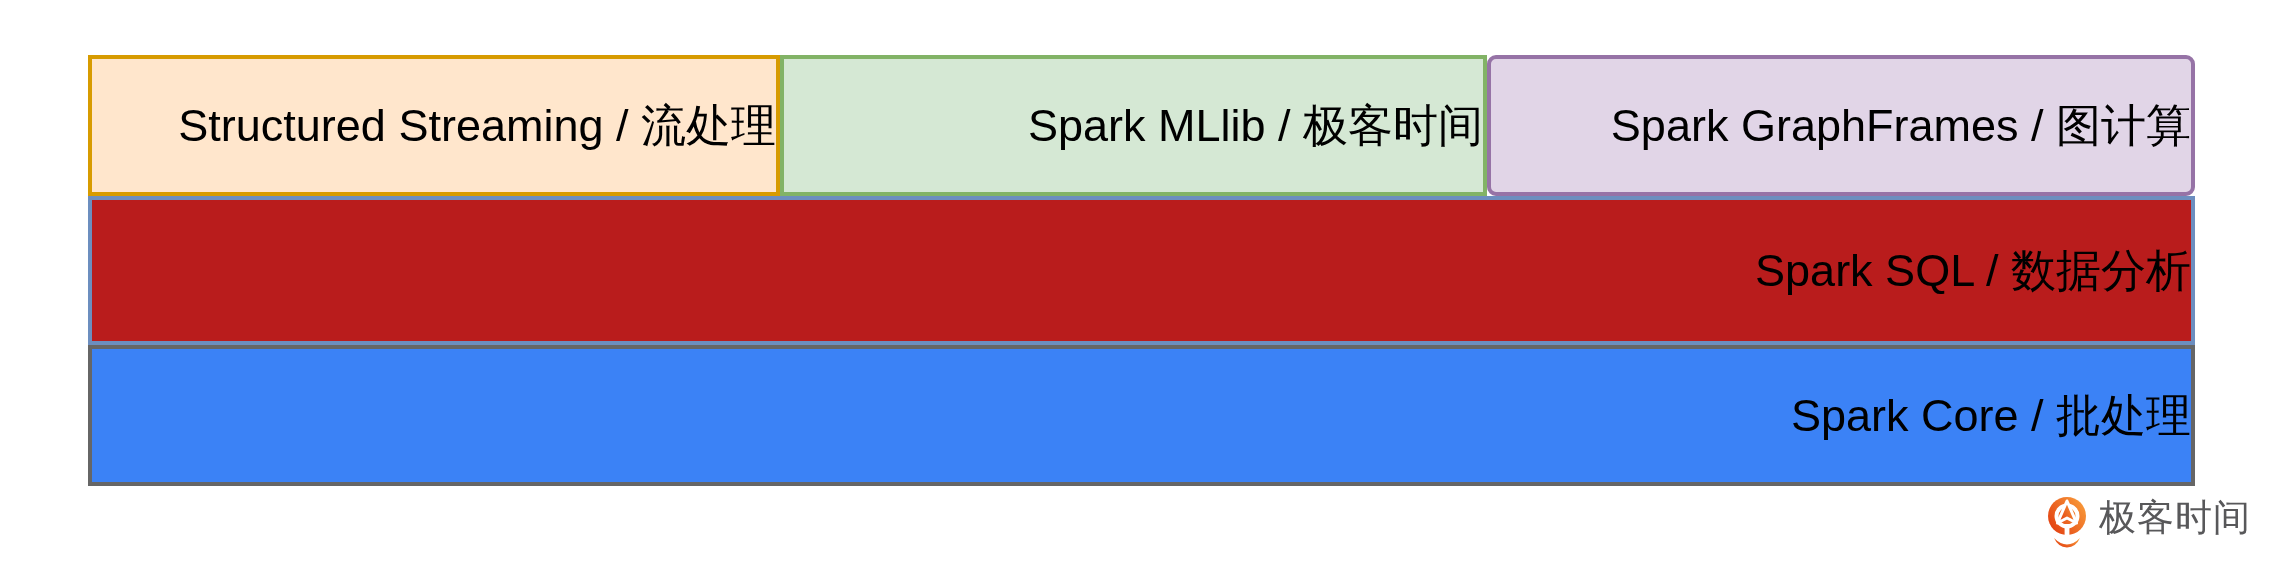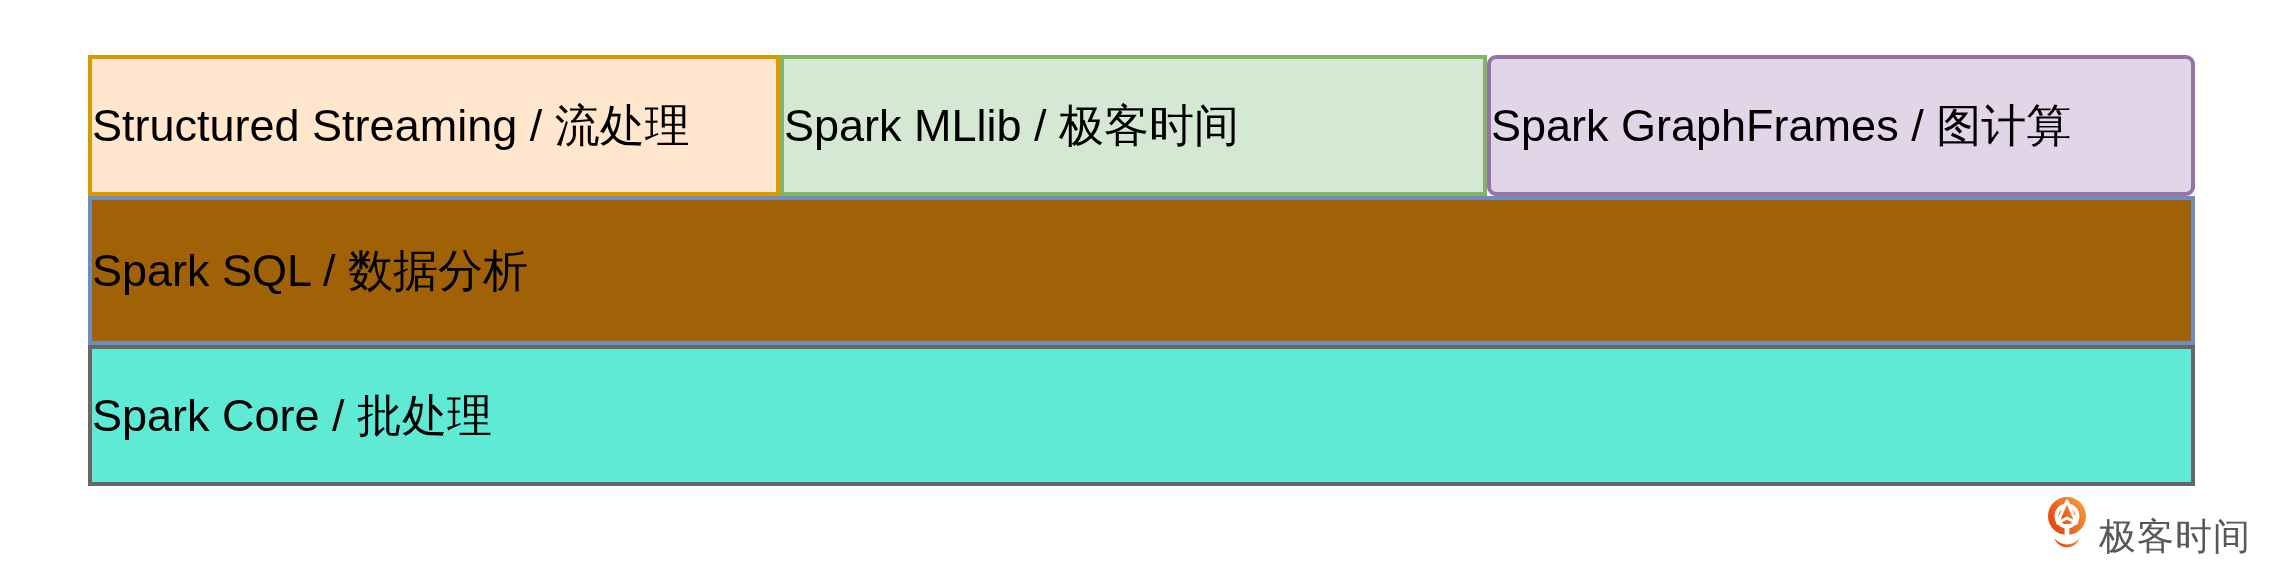--- a/index.html
+++ b/index.html
@@ -16,38 +16,38 @@
     left: 88px;
     top: 55px;
     width: 2107px;
   }
   .row { display: flex; }
   .box {
     box-sizing: border-box;
     border: 4px solid #000;
     display: flex;
     align-items: center;
-    justify-content: flex-start;
+    justify-content: flex-end;
     font-size: 45px;
     line-height: 1;
     white-space: nowrap;
   }
   .r1 { height: 141px; }
   .r2 { height: 149px; }
   .r3 { height: 141px; }
   .w-streaming { width: 692px; }
   .w-mllib     { width: 707px; }
   .w-graph     { width: 708px; }
   .w-full      { width: 2107px; }
   .brand {
     position: absolute;
     left: 2048px;
     top: 497px;
     display: flex;
-    align-items: flex-end;
+    align-items: flex-start;
     gap: 13px;
   }
   .brand-text {
     font-size: 37px;
     font-weight: 500;
     letter-spacing: 1px;
     line-height: 1;
     padding-top: 2px;
   }
 </style>
@@ -64,27 +64,27 @@
       </div>
       <div class="box r1 w-mllib" style="background-color: rgb(213, 232, 212); border-color: rgb(130, 179, 102);">
         <span>Spark MLlib / 极客时间</span>
       </div>
       <div class="box r1 w-graph" style="background-color: rgb(225, 213, 231); border-color: rgb(150, 115, 166); border-radius: 9px;">
         <span>Spark GraphFrames / 图计算</span>
       </div>
     </div>
 
     <div class="row">
-      <div class="box r2 w-full" style="background-color: #a16207; border-color: rgb(108, 142, 191);">
+      <div class="box r2 w-full" style="background-color: #b91c1c; border-color: rgb(108, 142, 191);">
         <span>Spark SQL / 数据分析</span>
       </div>
     </div>
 
     <div class="row">
-      <div class="box r3 w-full" style="background-color: #5eead4; border-color: rgb(102, 102, 102);">
+      <div class="box r3 w-full" style="background-color: #3b82f6; border-color: rgb(102, 102, 102);">
         <span>Spark Core / 批处理</span>
       </div>
     </div>
 
   </div>
 
   <div class="brand">
     <svg width="38" height="58" viewBox="0 0 38 58">
       <defs>
         <linearGradient id="gkgrad" x1="0%" y1="85%" x2="100%" y2="15%">

